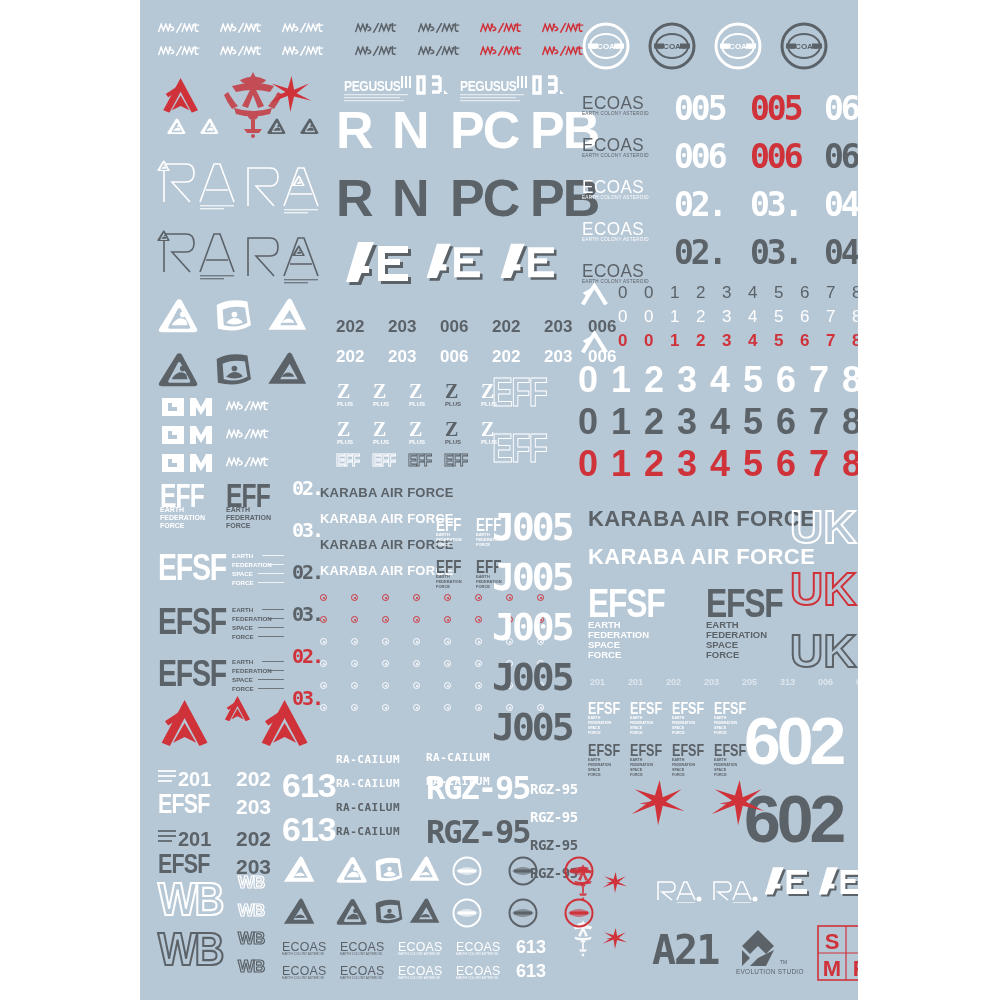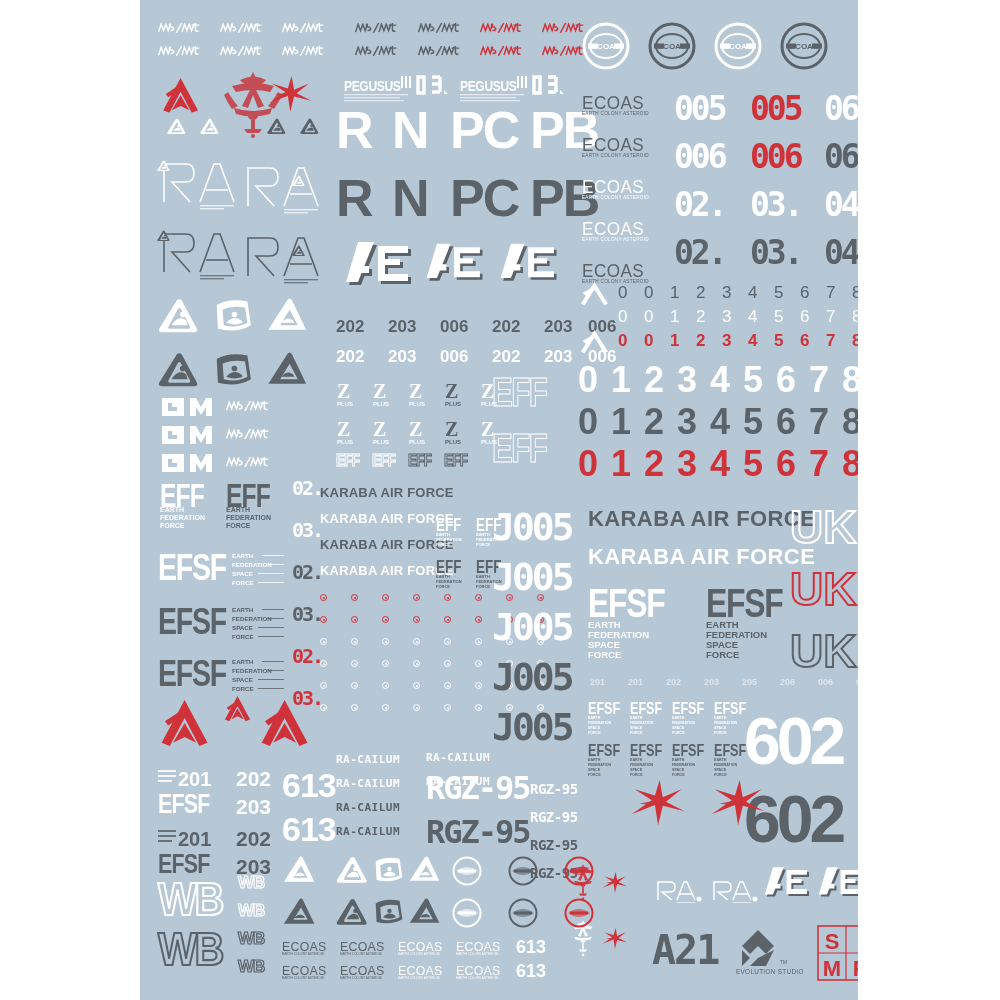--- a/index.html
+++ b/index.html
@@ -786,21 +786,21 @@
         </g>
       </svg></div>
     <div class="t" style="left: 650px; top: 504px; font-size: 46px; font-weight: bold; color: transparent; -webkit-text-stroke: 2px rgb(255, 255, 255); letter-spacing: 0px;">UK</div>
     <div class="t" style="left: 650px; top: 566px; font-size: 46px; font-weight: bold; color: transparent; -webkit-text-stroke: 2px rgb(208, 50, 58); letter-spacing: 0px;">UK</div>
     <div class="t" style="left: 650px; top: 628px; font-size: 46px; font-weight: bold; color: transparent; -webkit-text-stroke: 2px rgb(91, 98, 104); letter-spacing: 0px;">UK</div>
     <div class="t" style="left: 450px; top: 678px; font-size: 9px; font-weight: bold; color: rgb(255, 255, 255); opacity: 0.55;">201</div>
     <div class="t" style="left: 488px; top: 678px; font-size: 9px; font-weight: bold; color: rgb(255, 255, 255); opacity: 0.55;">201</div>
     <div class="t" style="left: 526px; top: 678px; font-size: 9px; font-weight: bold; color: rgb(255, 255, 255); opacity: 0.55;">202</div>
     <div class="t" style="left: 564px; top: 678px; font-size: 9px; font-weight: bold; color: rgb(255, 255, 255); opacity: 0.55;">203</div>
     <div class="t" style="left: 602px; top: 678px; font-size: 9px; font-weight: bold; color: rgb(255, 255, 255); opacity: 0.55;">205</div>
-    <div class="t" style="left: 640px; top: 678px; font-size: 9px; font-weight: bold; color: rgb(255, 255, 255); opacity: 0.55;">206</div>
+    <div class="t" style="left: 640px; top: 678px; font-size: 9px; font-weight: bold; color: rgb(255, 255, 255); opacity: 0.55;">313</div>
     <div class="t" style="left: 678px; top: 678px; font-size: 9px; font-weight: bold; color: rgb(255, 255, 255); opacity: 0.55;">006</div>
     <div class="t" style="left: 716px; top: 678px; font-size: 9px; font-weight: bold; color: rgb(255, 255, 255); opacity: 0.55;">007</div>
     <div class="abs" style="left: 448px; top: 700px;"><svg width="38" height="34" viewBox="0 0 38 34">
         <text x="0" y="13" fill="#ffffff" font-family="Liberation Sans" font-weight="bold" font-size="15" transform="scale(0.84,1.1)">EFSF</text>
         <g font-family="Liberation Sans" font-weight="bold" font-size="3.6" fill="#ffffff">
           <text x="0" y="19">EARTH</text>
           <text x="0" y="24">FEDERATION</text>
           <text x="0" y="29">SPACE</text>
           <text x="0" y="34">FORCE</text>
         </g>

